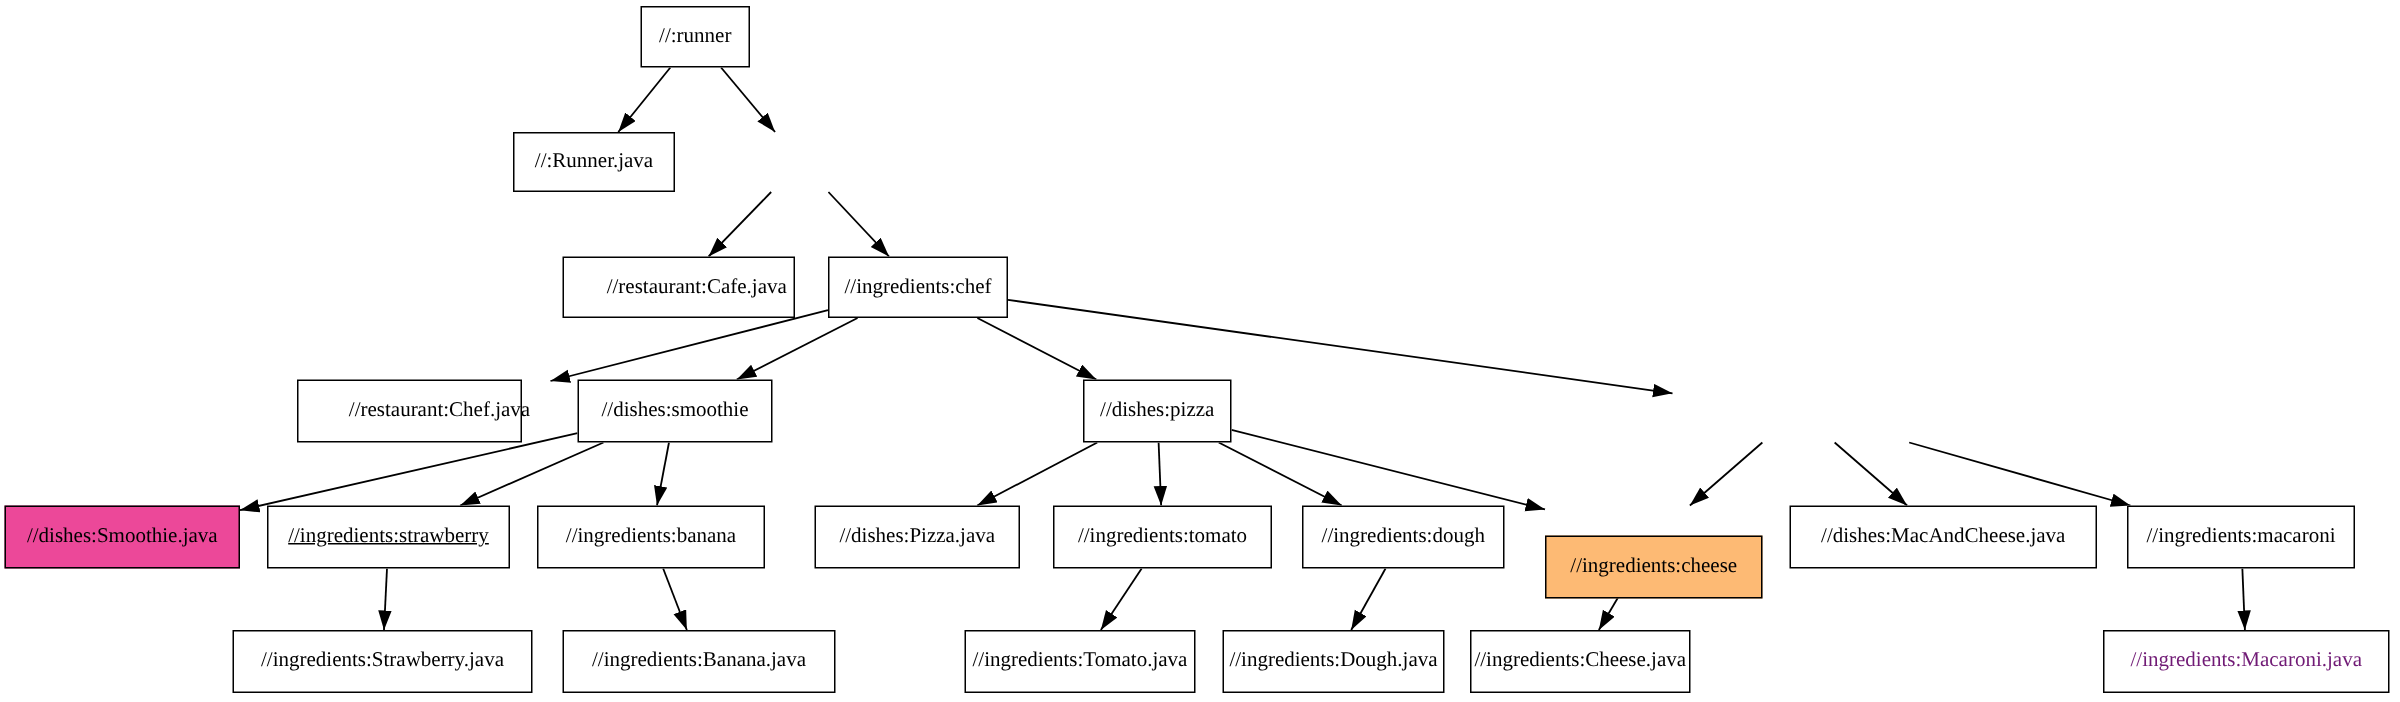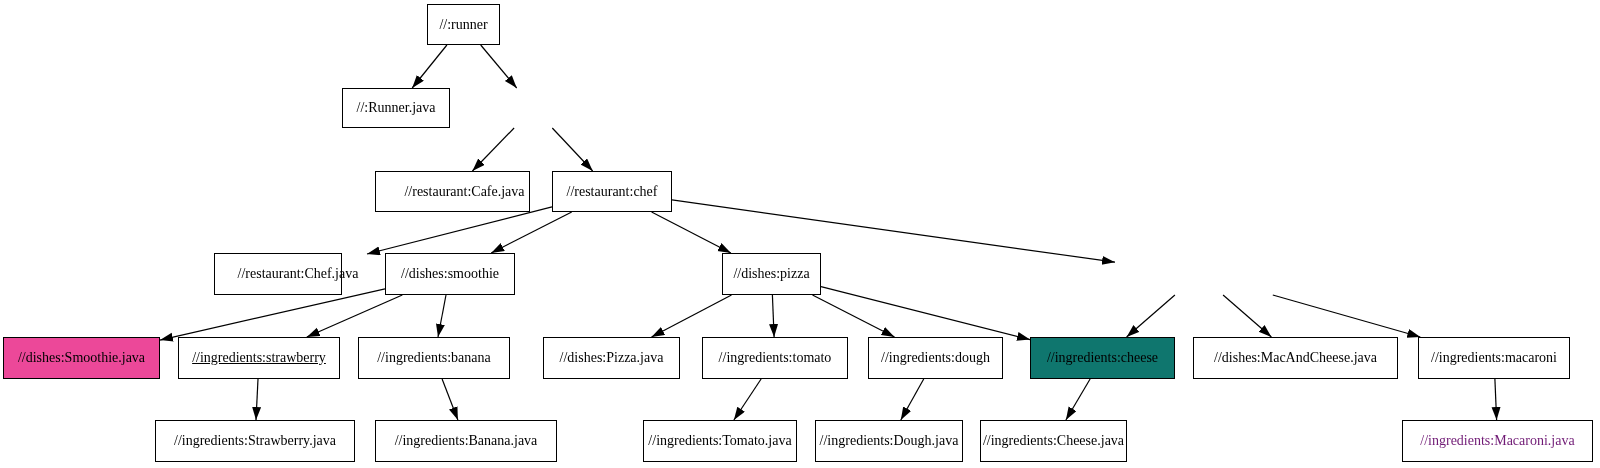--- a/index.html
+++ b/index.html
@@ -85,23 +85,23 @@
       <div class="node" style="left: 427px; top: 4px; width: 73px; height: 41px; background: rgb(255, 255, 255); border-color: rgb(0, 0, 0);">
         <span class="node-label" style="color: rgb(0, 0, 0);">//:runner</span>
       </div>
       <div class="node" style="left: 342px; top: 88px; width: 108px; height: 40px; background: rgb(255, 255, 255); border-color: rgb(0, 0, 0);">
         <span class="node-label" style="color: rgb(0, 0, 0);">//:Runner.java</span>
       </div>
       <div class="node" style="left: 375px; top: 171px; width: 155px; height: 41px; background: rgb(255, 255, 255); border-color: rgb(0, 0, 0); padding-left: 24px;">
         <span class="node-label" style="color: rgb(0, 0, 0);">//restaurant:Cafe.java</span>
       </div>
       <div class="node" style="left: 552px; top: 171px; width: 120px; height: 41px; background: rgb(255, 255, 255); border-color: rgb(0, 0, 0);">
-        <span class="node-label" style="color: rgb(0, 0, 0);">//restaurant:chef</span>
+        <span class="node-label" style="color: rgb(0, 0, 0);">//ingredients:chef</span>
       </div>
-      <div class="node" style="left: 214px; top: 253px; width: 128px; height: 42px; background: rgb(255, 255, 255); border-color: rgb(0, 0, 0); padding-left: 40px;">
+      <div class="node" style="left: 198px; top: 253px; width: 150px; height: 42px; background: rgb(255, 255, 255); border-color: rgb(0, 0, 0); padding-left: 40px;">
         <span class="node-label" style="color: rgb(0, 0, 0);">//restaurant:Chef.java</span>
       </div>
       <div class="node" style="left: 385px; top: 253px; width: 130px; height: 42px; background: rgb(255, 255, 255); border-color: rgb(0, 0, 0);">
         <span class="node-label" style="color: rgb(0, 0, 0);">//dishes:smoothie</span>
       </div>
       <div class="node" style="left: 722px; top: 253px; width: 99px; height: 42px; background: rgb(255, 255, 255); border-color: rgb(0, 0, 0);">
         <span class="node-label" style="color: rgb(0, 0, 0);">//dishes:pizza</span>
       </div>
       <div class="node" style="left: 3px; top: 337px; width: 157px; height: 42px; background: #ec4899; border-color: rgb(0, 0, 0);">
         <span class="node-label" style="color: rgb(0, 0, 0);">//dishes:Smoothie.java</span>
@@ -114,21 +114,21 @@
       </div>
       <div class="node" style="left: 543px; top: 337px; width: 137px; height: 42px; background: rgb(255, 255, 255); border-color: rgb(0, 0, 0);">
         <span class="node-label" style="color: rgb(0, 0, 0);">//dishes:Pizza.java</span>
       </div>
       <div class="node" style="left: 702px; top: 337px; width: 146px; height: 42px; background: rgb(255, 255, 255); border-color: rgb(0, 0, 0);">
         <span class="node-label" style="color: rgb(0, 0, 0);">//ingredients:tomato</span>
       </div>
       <div class="node" style="left: 868px; top: 337px; width: 135px; height: 42px; background: rgb(255, 255, 255); border-color: rgb(0, 0, 0);">
         <span class="node-label" style="color: rgb(0, 0, 0);">//ingredients:dough</span>
       </div>
-      <div class="node" style="left: 1030px; top: 337px; width: 145px; height: 42px; background: #0f766e; border-color: rgb(0, 0, 0);">
+      <div class="node" style="left: 1030px; top: 357px; width: 145px; height: 42px; background: #fdba74; border-color: rgb(0, 0, 0);">
         <span class="node-label" style="color: rgb(0, 0, 0);">//ingredients:cheese</span>
       </div>
       <div class="node" style="left: 1193px; top: 337px; width: 205px; height: 42px; background: rgb(255, 255, 255); border-color: rgb(0, 0, 0);">
         <span class="node-label" style="color: rgb(0, 0, 0);">//dishes:MacAndCheese.java</span>
       </div>
       <div class="node" style="left: 1418px; top: 337px; width: 152px; height: 42px; background: rgb(255, 255, 255); border-color: rgb(0, 0, 0);">
         <span class="node-label" style="color: rgb(0, 0, 0);">//ingredients:macaroni</span>
       </div>
       <div class="node" style="left: 155px; top: 420px; width: 200px; height: 42px; background: rgb(255, 255, 255); border-color: rgb(0, 0, 0);">
         <span class="node-label" style="color: rgb(0, 0, 0);">//ingredients:Strawberry.java</span>

